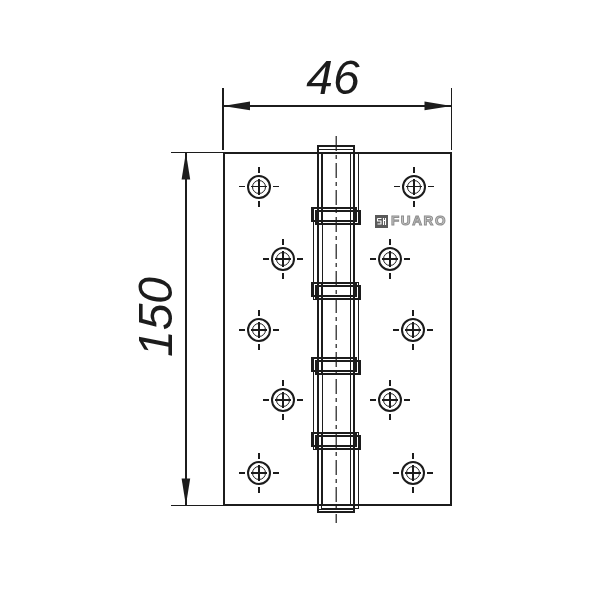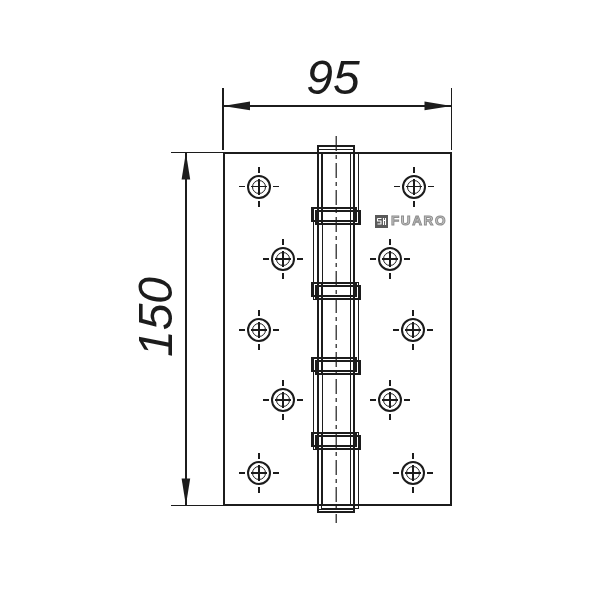--- a/index.html
+++ b/index.html
@@ -12,21 +12,21 @@
   .logo-text{font-weight:bold;font-size:13.5px;letter-spacing:1.6px;line-height:14px;
              color:#c6c6c6;-webkit-text-stroke:1px #8e8e8e;
              font-family:"Liberation Sans",sans-serif;}
   svg{display:block;}
 </style>
 </head>
 <body>
 
 <div id="canvas">
 
-  <div class="abs dim-label" style="left:273px;top:56px;width:120px;height:44px;">95</div>
+  <div class="abs dim-label" style="left:273px;top:56px;width:120px;height:44px;">46</div>
   <div class="abs thin" style="left:223px;top:105.4px;width:229px;height:1.2px;"></div>
   <div class="abs thin" style="left:222.4px;top:88px;width:1.2px;height:62px;"></div>
   <div class="abs thin" style="left:450.8px;top:88px;width:1.2px;height:62px;"></div>
 
   <div class="abs dim-label" style="left:96px;top:295px;width:120px;height:44px;transform:rotate(-90deg);">150</div>
   <div class="abs thin" style="left:185.4px;top:152px;width:1.2px;height:354px;"></div>
   <div class="abs thin" style="left:171px;top:151.9px;width:52px;height:1.2px;"></div>
   <div class="abs thin" style="left:171px;top:504.9px;width:52px;height:1.2px;"></div>
 
   <svg class="abs" style="left:0;top:0;" width="600" height="600" viewBox="0 0 600 600">

